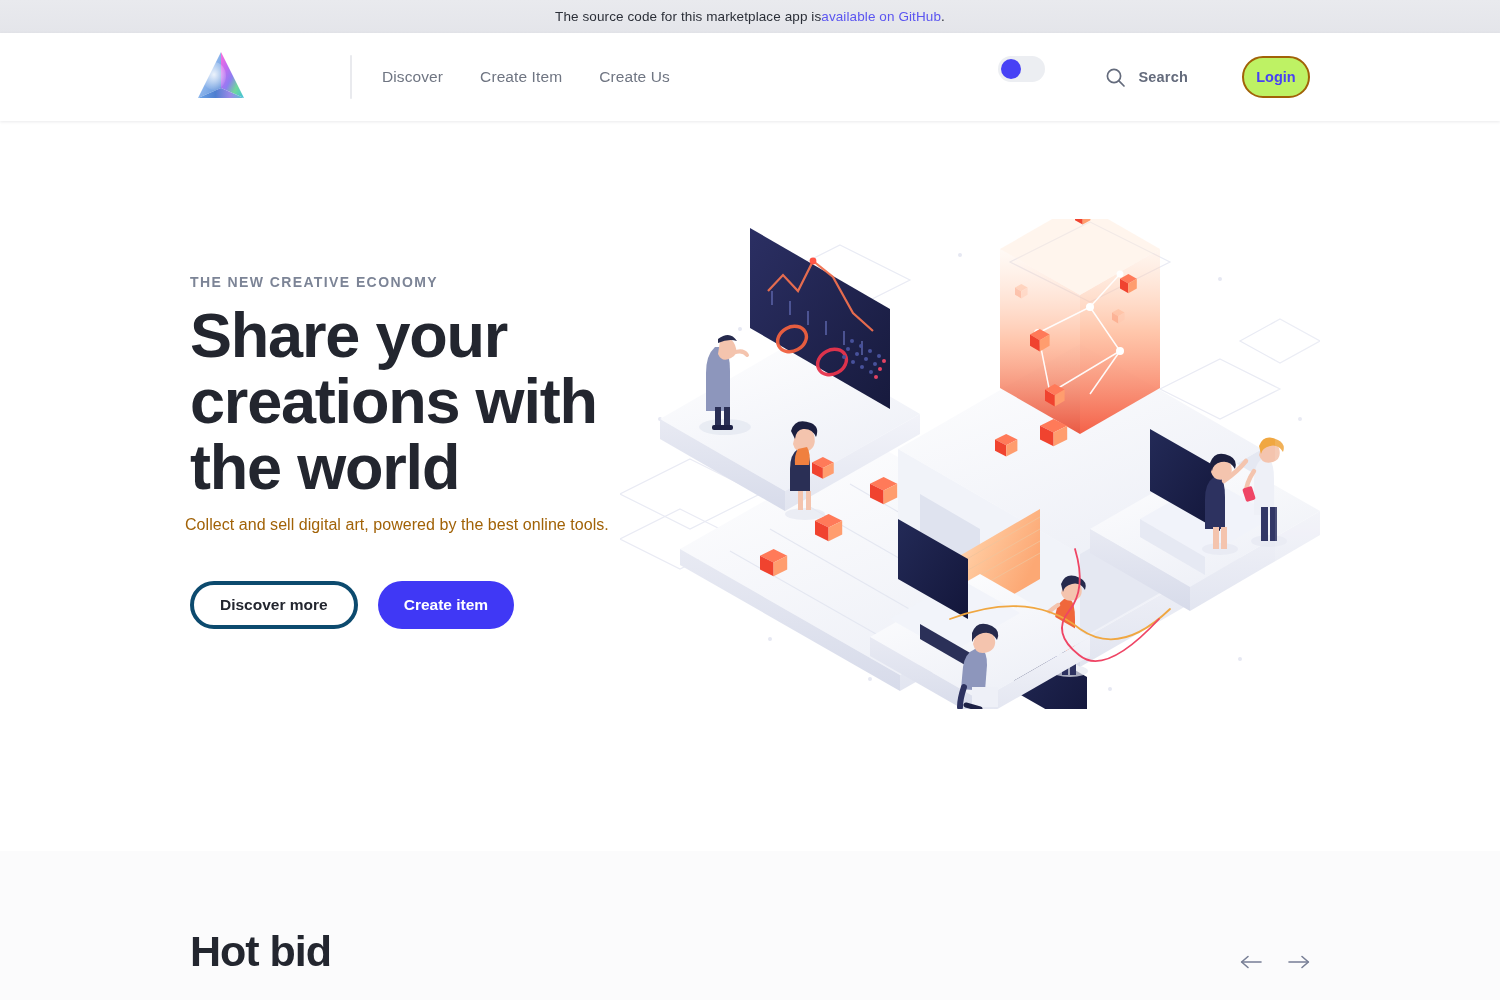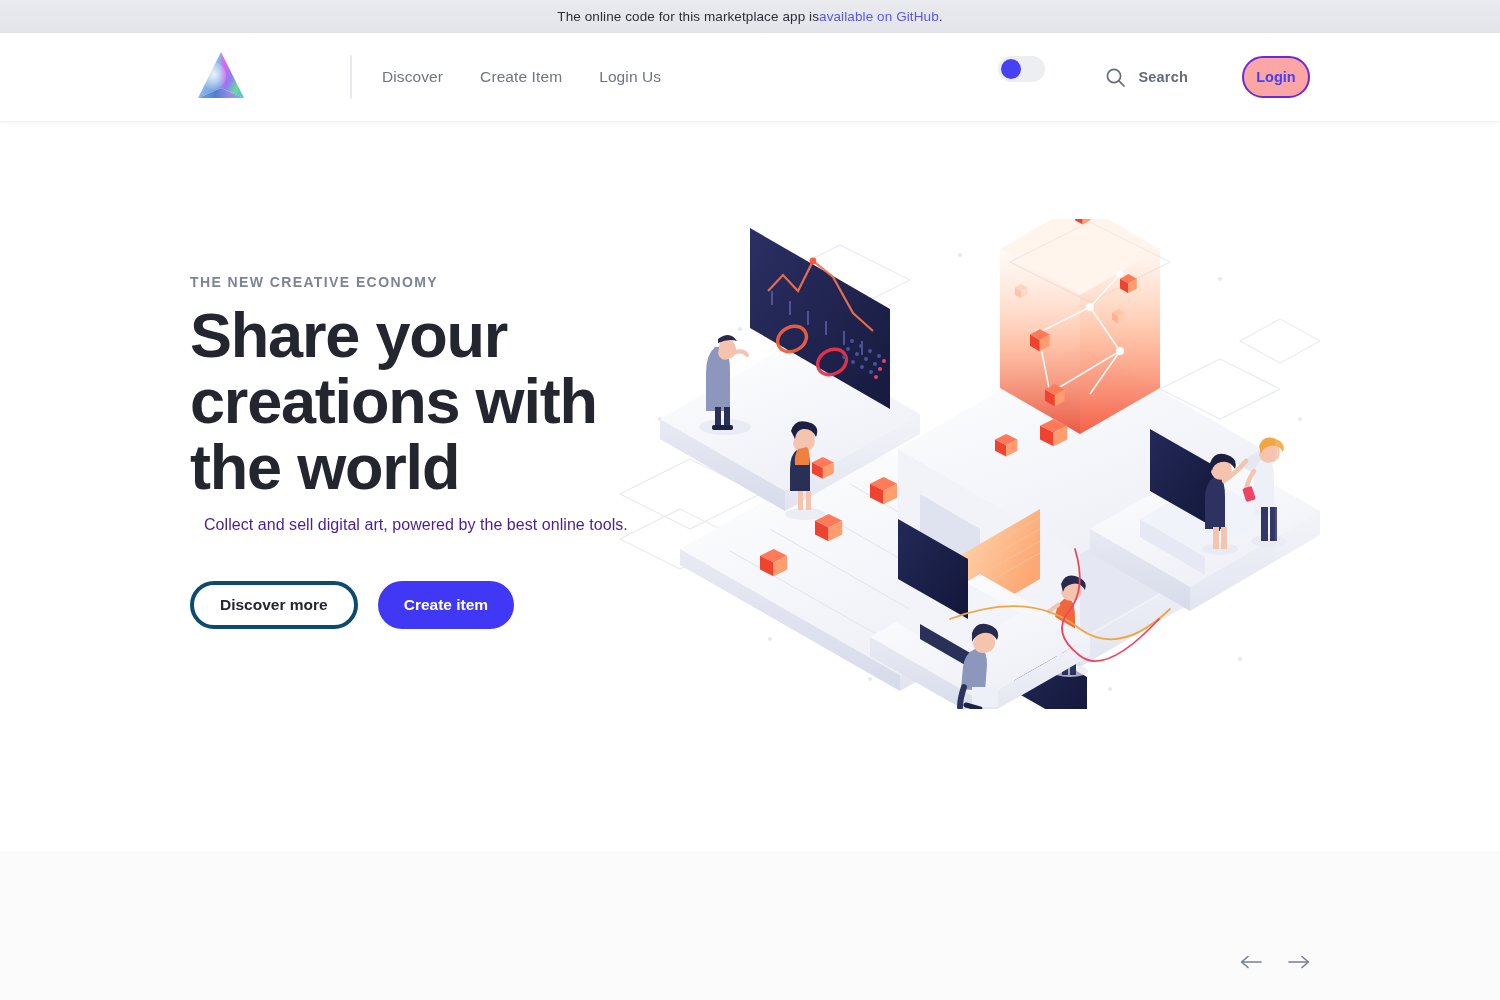--- a/index.html
+++ b/index.html
@@ -52,21 +52,21 @@
     background:#4741f5;
   }
   .search-box{
     display:flex; align-items:center; gap:12px; cursor:pointer; margin-right:38px;
   }
   .search-box .s-label{
     font-size:14.5px; font-weight:bold; color:#646b7c; letter-spacing:.2px;
   }
   .login-btn{
     width:68px; height:42px; border-radius:21px;
-    border:2px solid #6d28d9; background:#fca5a5;
+    border:2px solid #a16207; background:#bef264;
     color:#4741f5; font-size:14.5px; font-weight:bold;
     font-family:"Liberation Sans", sans-serif;
     display:flex; align-items:center; justify-content:center;
     cursor:pointer;
   }
 
   
   .hero{
     position:relative;
     height:730px; background:#fff;
@@ -77,22 +77,22 @@
     font-size:14px; font-weight:bold; letter-spacing:1.4px;
     color:#7c8496; text-transform:uppercase;
   }
   .hero h1{
     position:absolute; top:181px; left:190px;
     width:460px;
     font-size:63px; line-height:66px; font-weight:bold;
     letter-spacing:-1.2px; color:#23262f;
   }
   .hero .sub{
-    position:absolute; top:395px; left:204px;
-    font-size:16px; color:#4c1d95; letter-spacing:.05px;
+    position:absolute; top:395px; left:185px;
+    font-size:16px; color:#a16207; letter-spacing:.05px;
   }
   .hero .cta{
     position:absolute; top:460px; left:190px;
     display:flex; align-items:center; gap:20px;
   }
   .btn-outline{
     height:48px; padding:0 26px; border-radius:24px;
     border:4px solid #0c4a6e; background:#fff;
     font-size:15.5px; font-weight:bold; color:#23262f;
     font-family:"Liberation Sans", sans-serif;
@@ -126,21 +126,21 @@
   .carousel-nav button{
     background:none; border:none; cursor:pointer;
     width:22px; height:22px; display:flex; align-items:center; justify-content:center;
     padding:0;
   }
 </style>
 </head>
 <body>
 
 <div class="banner">
-  <span>The online code for this marketplace app is </span>
+  <span>The source code for this marketplace app is </span>
     <a href="#">available on GitHub</a>
     <span>.</span>
 </div>
 
 <nav class="navbar">
   <div class="nav-left">
 
     <a href="#">
       <svg class="logo" viewBox="0 0 62 58">
         <defs>
@@ -176,21 +176,21 @@
 
         <ellipse cx="24" cy="28" rx="12" ry="14" fill="url(#gGlow)"></ellipse>
       </svg>
     </a>
 
     <div class="nav-divider"></div>
 
     <div class="nav-links">
       <a href="#">Discover</a>
       <a href="#">Create Item</a>
-      <a href="#">Login Us</a>
+      <a href="#">Create Us</a>
     </div>
   </div>
 
   <div class="nav-right">
 
     <div class="toggle">
       <div class="knob"></div>
     </div>
 
     <div class="search-box">
@@ -543,20 +543,21 @@
     <g fill="none" stroke-width="1.8" stroke-linecap="round">
       <path d="M330 400 q80 -30 130 10 q40 28 90 -20" stroke="#f0a741"></path>
       <path d="M455 330 q12 40 -6 62 q-18 22 10 44 q26 22 80 -36" stroke="#ef4565"></path>
     </g>
 
     <rect x="655" y="0" width="45" height="490" fill="#fff" opacity=".12"></rect>
   </svg>
 </section>
 
 <section class="hotbid">
+  <h2>Hot bid</h2>
   <div class="carousel-nav">
     <button>
       <svg width="22" height="14" viewBox="0 0 22 14">
         <line x1="21" y1="7" x2="2" y2="7" stroke="#777e95" stroke-width="1.6" stroke-linecap="round"></line>
         <polyline points="8,1.5 1.6,7 8,12.5" fill="none" stroke="#777e95" stroke-width="1.6" stroke-linecap="round" stroke-linejoin="round"></polyline>
       </svg>
     </button>
     <button>
       <svg width="22" height="14" viewBox="0 0 22 14">
         <line x1="1" y1="7" x2="20" y2="7" stroke="#777e95" stroke-width="1.6" stroke-linecap="round"></line>

